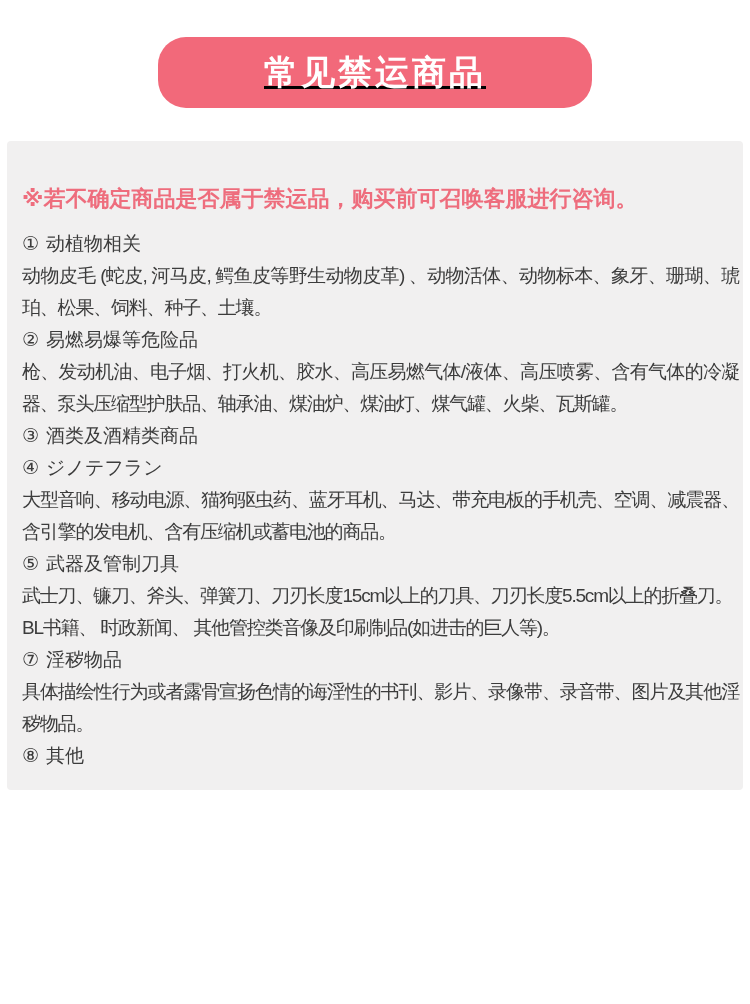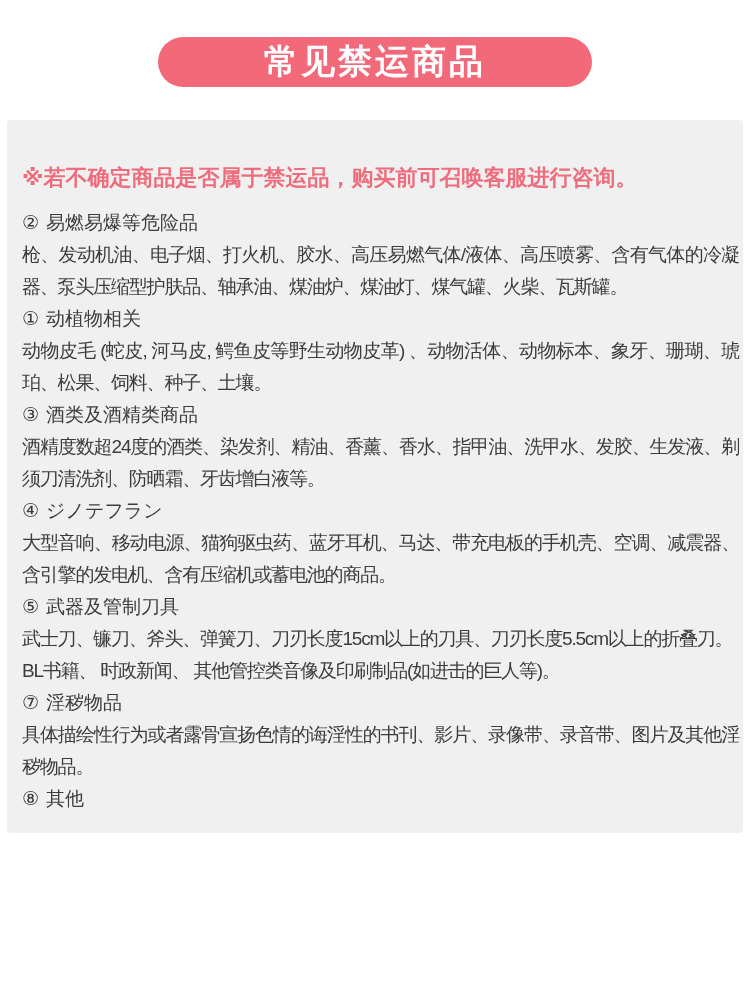--- a/index.html
+++ b/index.html
@@ -7,26 +7,27 @@
   body {
     width: 750px;
     min-height: 1004px;
     background: var(--page-bg, #ffffff);
     font-family: "Liberation Sans", "DejaVu Sans", sans-serif;
     overflow-x: hidden;
   }
   .title-pill {
     margin: 37px auto 0 auto;
     width: 434px;
-    height: 50px;
+    height: 71px;
     border-radius: 28px;
     background: var(--accent, #f2697a);
     display: flex;
     align-items: center;
     justify-content: center;
+    text-decoration: underline;
   }
   .title-pill span {
     color: var(--title-text, #ffffff);
     font-size: 34px;
     font-weight: bold;
     letter-spacing: 3px;
   }
   .card {
     margin: 33px 7px 0 7px;
     width: 736px;
@@ -66,32 +67,31 @@
 
   <div class="title-pill">
     <span>常见禁运商品</span>
   </div>
 
   <div class="card">
 
     <p class="notice">※若不确定商品是否属于禁运品，购买前可召唤客服进行咨询。</p>
 
     <section>
+      <h2 class="sec-h"><span class="num">①</span><span>动植物相关</span></h2>
+      <p class="sec-b">动物皮毛 (蛇皮, 河马皮, 鳄鱼皮等野生动物皮革) 、动物活体、动物标本、象牙、珊瑚、琥珀、松果、饲料、种子、土壤。</p>
+    </section>
+
+    <section>
       <h2 class="sec-h"><span class="num">②</span><span>易燃易爆等危险品</span></h2>
       <p class="sec-b">枪、发动机油、电子烟、打火机、胶水、高压易燃气体/液体、高压喷雾、含有气体的冷凝器、泵头压缩型护肤品、轴承油、煤油炉、煤油灯、煤气罐、火柴、瓦斯罐。</p>
     </section>
 
     <section>
-      <h2 class="sec-h"><span class="num">①</span><span>动植物相关</span></h2>
-      <p class="sec-b">动物皮毛 (蛇皮, 河马皮, 鳄鱼皮等野生动物皮革) 、动物活体、动物标本、象牙、珊瑚、琥珀、松果、饲料、种子、土壤。</p>
-    </section>
-
-    <section>
       <h2 class="sec-h"><span class="num">③</span><span>酒类及酒精类商品</span></h2>
-      <p class="sec-b">酒精度数超24度的酒类、染发剂、精油、香薰、香水、指甲油、洗甲水、发胶、生发液、剃须刀清洗剂、防晒霜、牙齿增白液等。</p>
     </section>
 
     <section>
       <h2 class="sec-h"><span class="num">④</span><span>ジノテフラン</span></h2>
       <p class="sec-b">大型音响、移动电源、猫狗驱虫药、蓝牙耳机、马达、带充电板的手机壳、空调、减震器、含引擎的发电机、含有压缩机或蓄电池的商品。</p>
     </section>
 
     <section>
       <h2 class="sec-h"><span class="num">⑤</span><span>武器及管制刀具</span></h2>
       <p class="sec-b">武士刀、镰刀、斧头、弹簧刀、刀刃长度15cm以上的刀具、刀刃长度5.5cm以上的折叠刀。</p>

